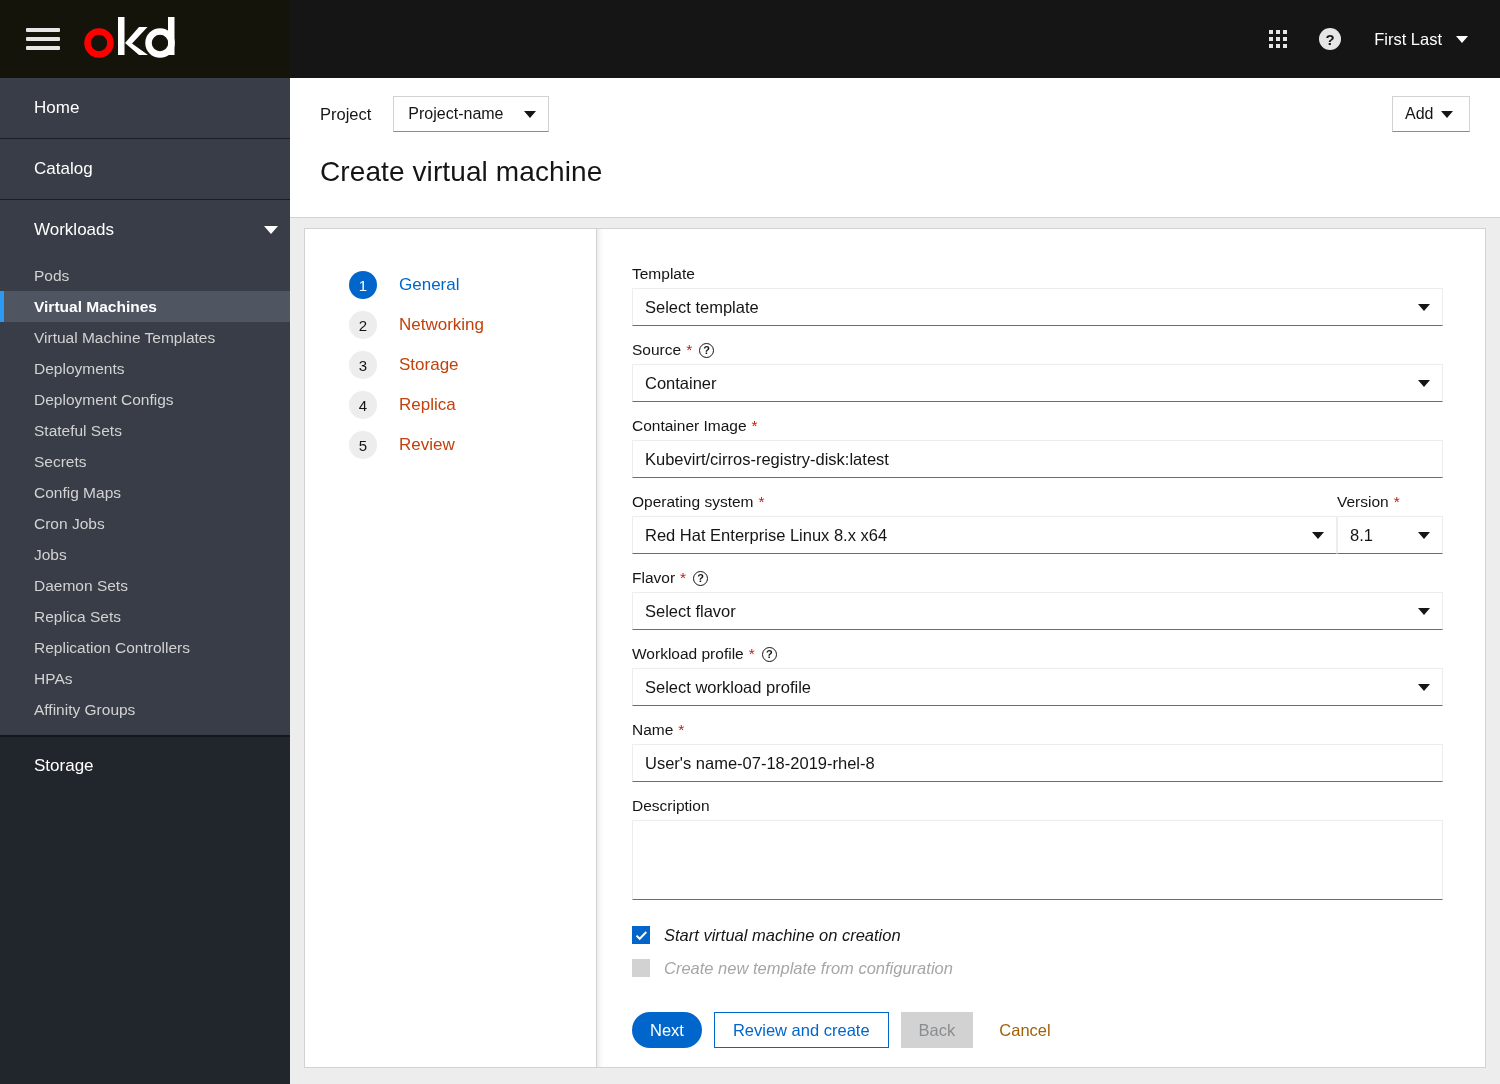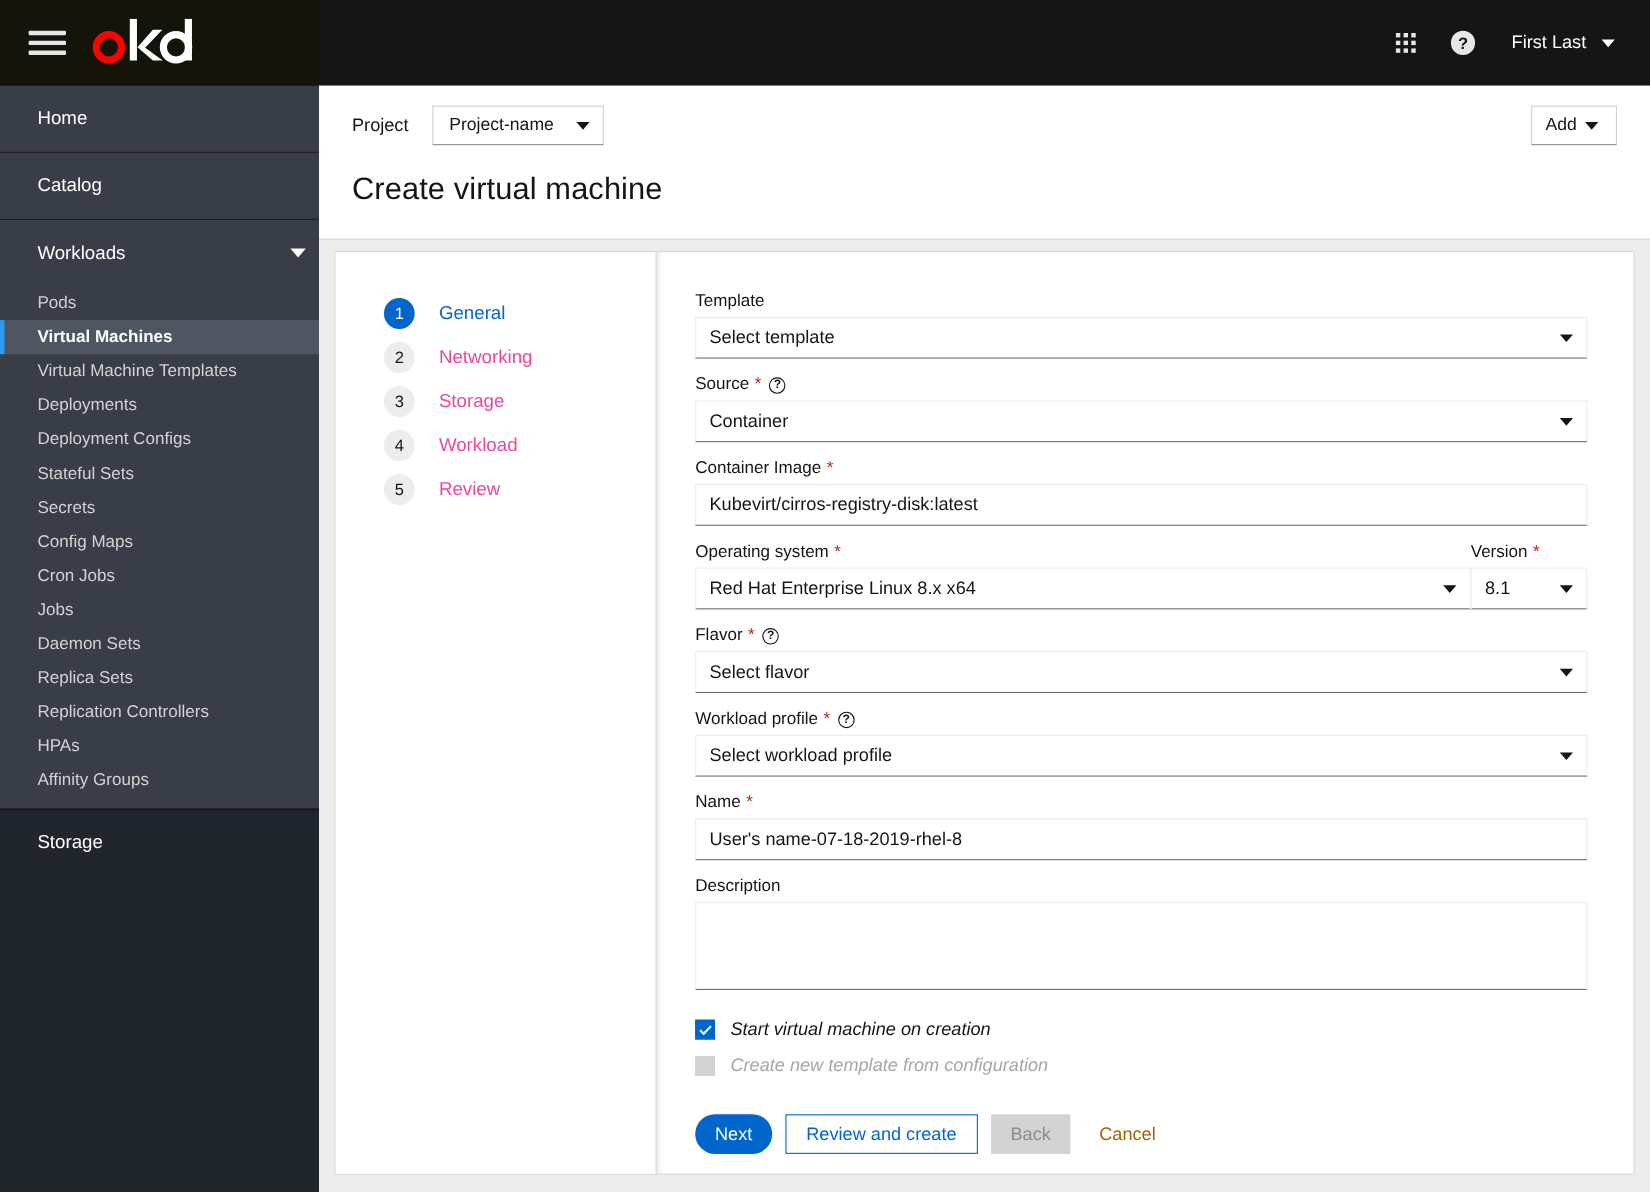--- a/index.html
+++ b/index.html
@@ -109,21 +109,21 @@
   .wizard-nav { width:292px; flex:0 0 292px; padding:36px 0 0 44px;
     border-right:1px solid #d2d2d2; background:#fff; }
   .step { display:flex; align-items:center; gap:22px; height:40px; margin-bottom:0; cursor:pointer; }
   .step + .step { margin-top:0; }
   .step-num {
     width:28px; height:28px; border-radius:50%; background:#ededed;
     color:#151515; font-size:15px; display:flex; align-items:center;
     justify-content:center; flex:0 0 28px;
   }
   .step.active .step-num { background:#0066cc; color:#fff; }
-  .step-label { font-size:17px; color:#ec4899; }
+  .step-label { font-size:17px; color:#c2410c; }
   .step.active .step-label { color:#0066cc; }
   .wizard-steps .step { margin-bottom:0; height:40px; }
 
   .wizard-body { flex:1; padding:36px 42px 0 35px;
     box-shadow:inset 7px 0 9px -9px rgba(3,3,3,0.25); }
   .form-group { margin-bottom:15px; }
   .form-label { font-size:15.5px; color:#151515; margin-bottom:5px;
     display:flex; align-items:center; gap:5px; }
   .req { color:#c9190b; font-size:15.5px; }
   .help-icon {
@@ -317,21 +317,21 @@
       <div class="step">
         <span class="step-num">2</span>
         <span class="step-label">Networking</span>
       </div>
       <div class="step">
         <span class="step-num">3</span>
         <span class="step-label">Storage</span>
       </div>
       <div class="step">
         <span class="step-num">4</span>
-        <span class="step-label">Workload</span>
+        <span class="step-label">Replica</span>
       </div>
       <div class="step">
         <span class="step-num">5</span>
         <span class="step-label">Review</span>
       </div>
     </div>
 
     <div class="wizard-body">
 
       <div class="form-group">

